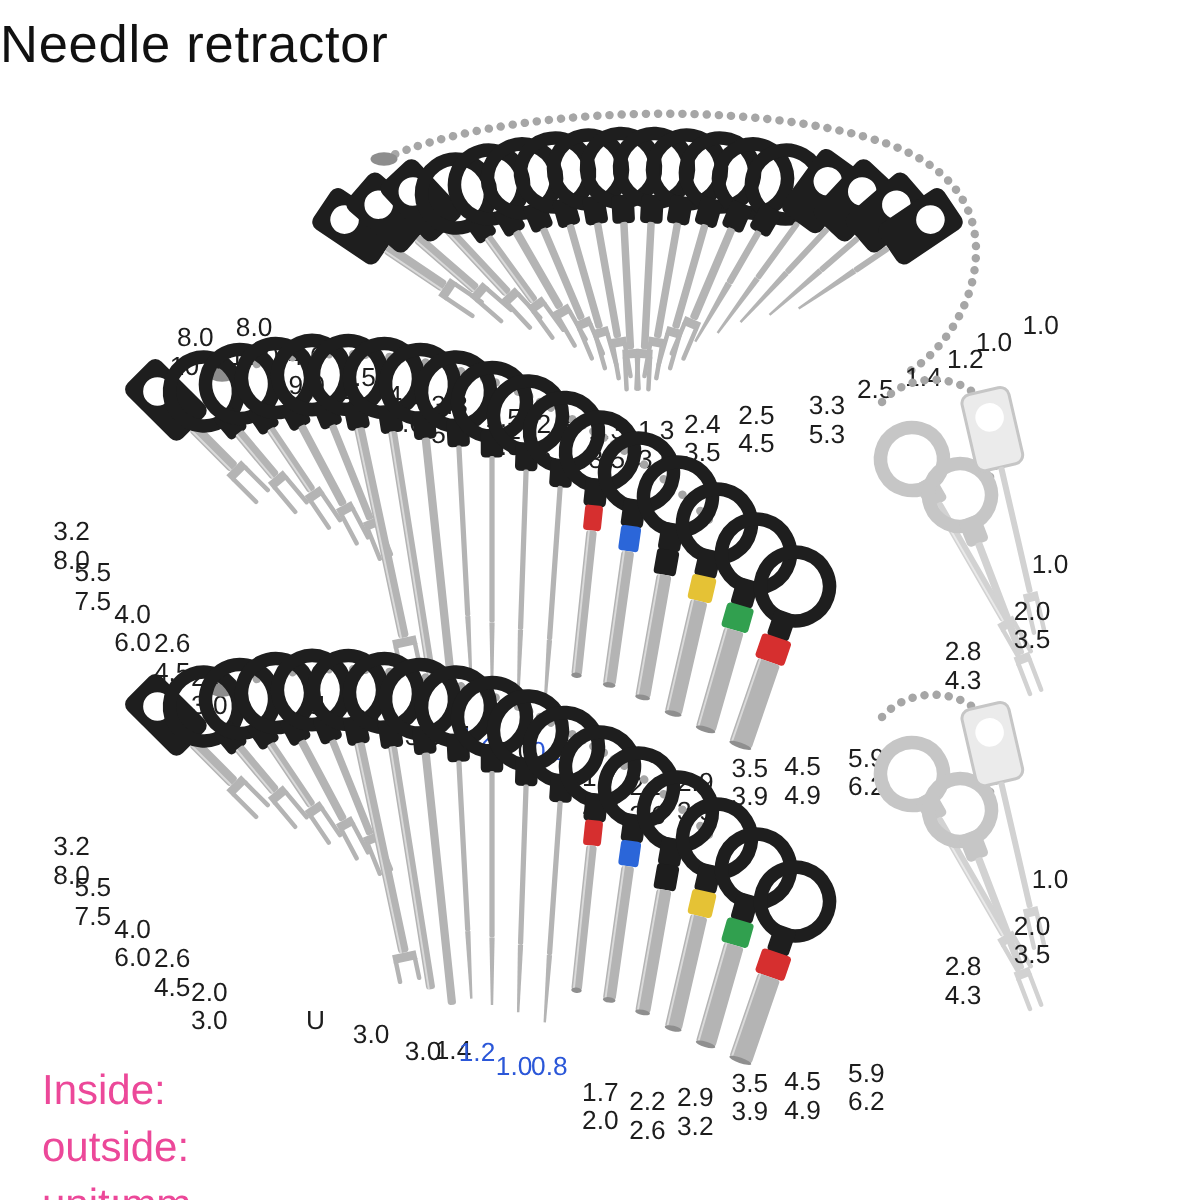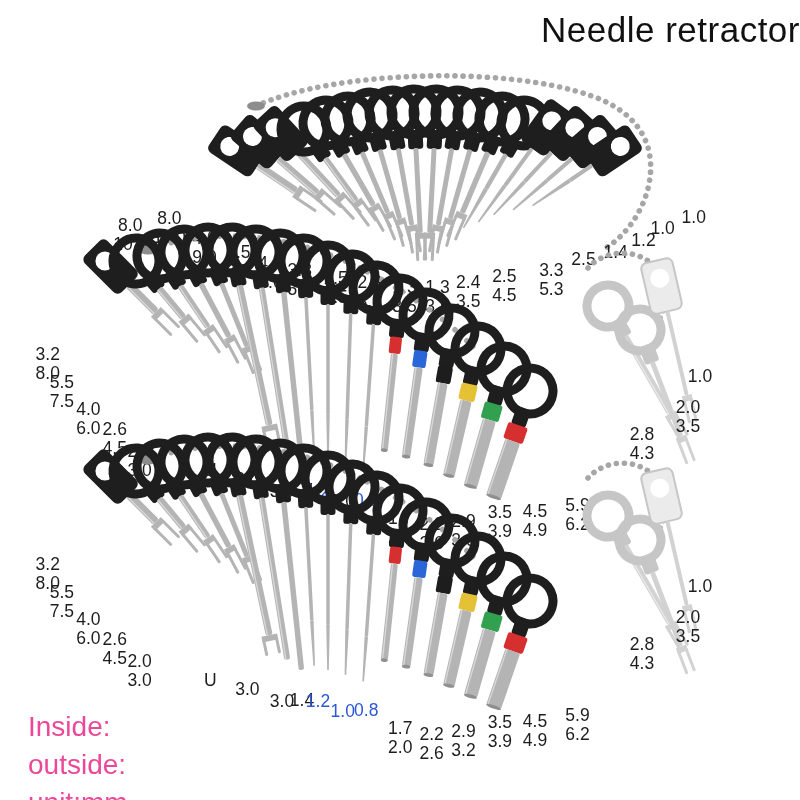--- a/index.html
+++ b/index.html
@@ -1,19 +1,19 @@
 <!DOCTYPE html>
 <html><head>
 <meta charset="utf-8">
 <style>
   html,body{margin:0;padding:0}
   body{width:800px;height:800px;background:#ffffff;position:relative;overflow:hidden;
        font-family:"Liberation Sans",sans-serif}
   .stage{position:absolute;inset:0}
-  .title{position:absolute;top:8px;left:0;width:100%;text-align:right;color:#111;
+  .title{position:absolute;top:8px;left:0;width:100%;text-align:left;color:#111;
          font-size:35px;line-height:43px;font-weight:500;letter-spacing:.5px}
   #scene{position:absolute;inset:0}
   #scene text{font-family:"Liberation Sans",sans-serif;font-size:17.5px}
   .legend{position:absolute;left:28px;top:708px;color:#ec4899;font-size:28px;line-height:38px}
 </style>
 </head>
 <body>
 
 <div class="stage">
   <div class="title">

